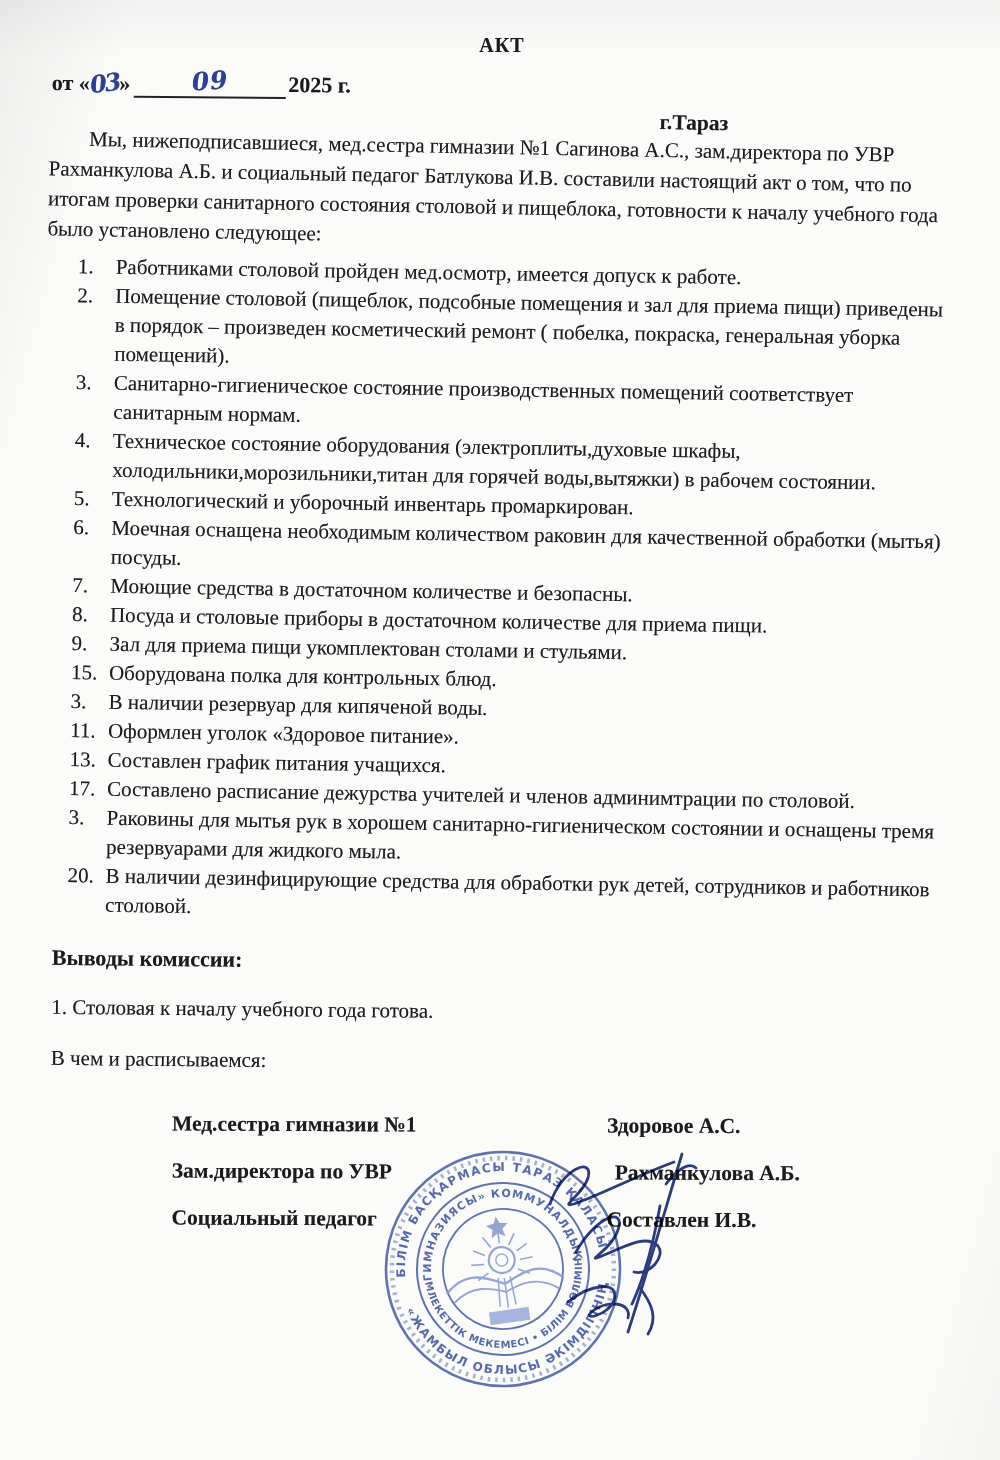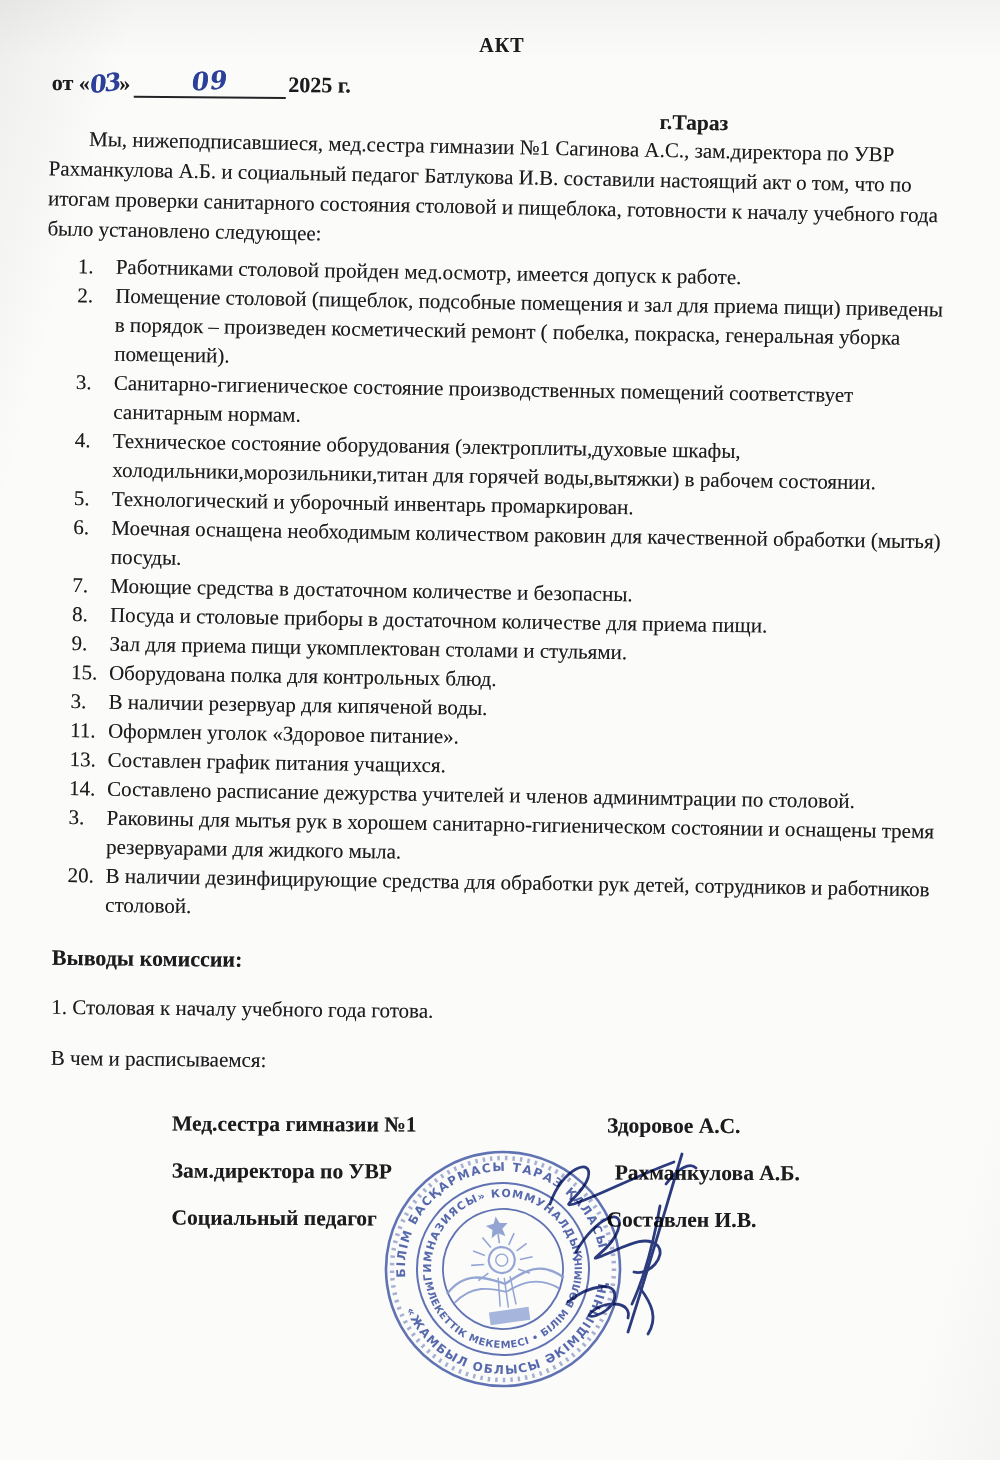--- a/index.html
+++ b/index.html
@@ -211,21 +211,21 @@
         </div>
       <div class="item doc-text">
           <span class="num">11.</span>
           <span class="txt">Оформлен уголок «Здоровое питание».</span>
         </div>
       <div class="item doc-text">
           <span class="num">13.</span>
           <span class="txt">Составлен график питания учащихся.</span>
         </div>
       <div class="item doc-text">
-          <span class="num">14.</span>
+          <span class="num">17.</span>
           <span class="txt">Составлено расписание дежурства учителей и членов админимтрации по столовой.</span>
         </div>
       <div class="item doc-text">
           <span class="num">3.</span>
           <span class="txt">Раковины для мытья рук в хорошем санитарно-гигиеническом состоянии и оснащены тремя резервуарами для жидкого мыла.</span>
         </div>
       <div class="item doc-text">
           <span class="num">20.</span>
           <span class="txt">В наличии дезинфицирующие средства для обработки рук детей, сотрудников и работников столовой.</span>
         </div>

